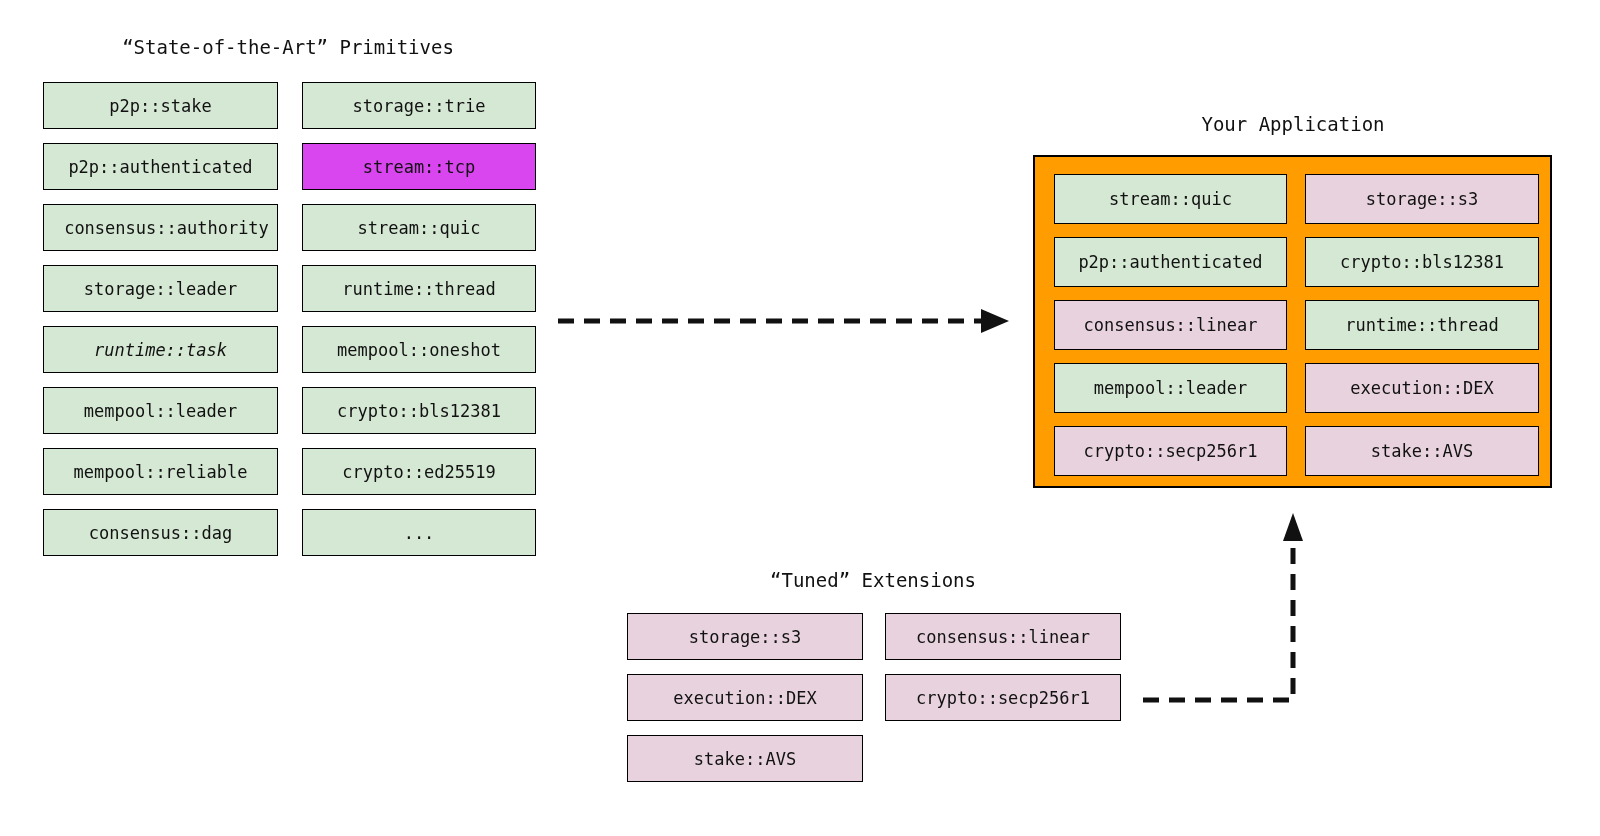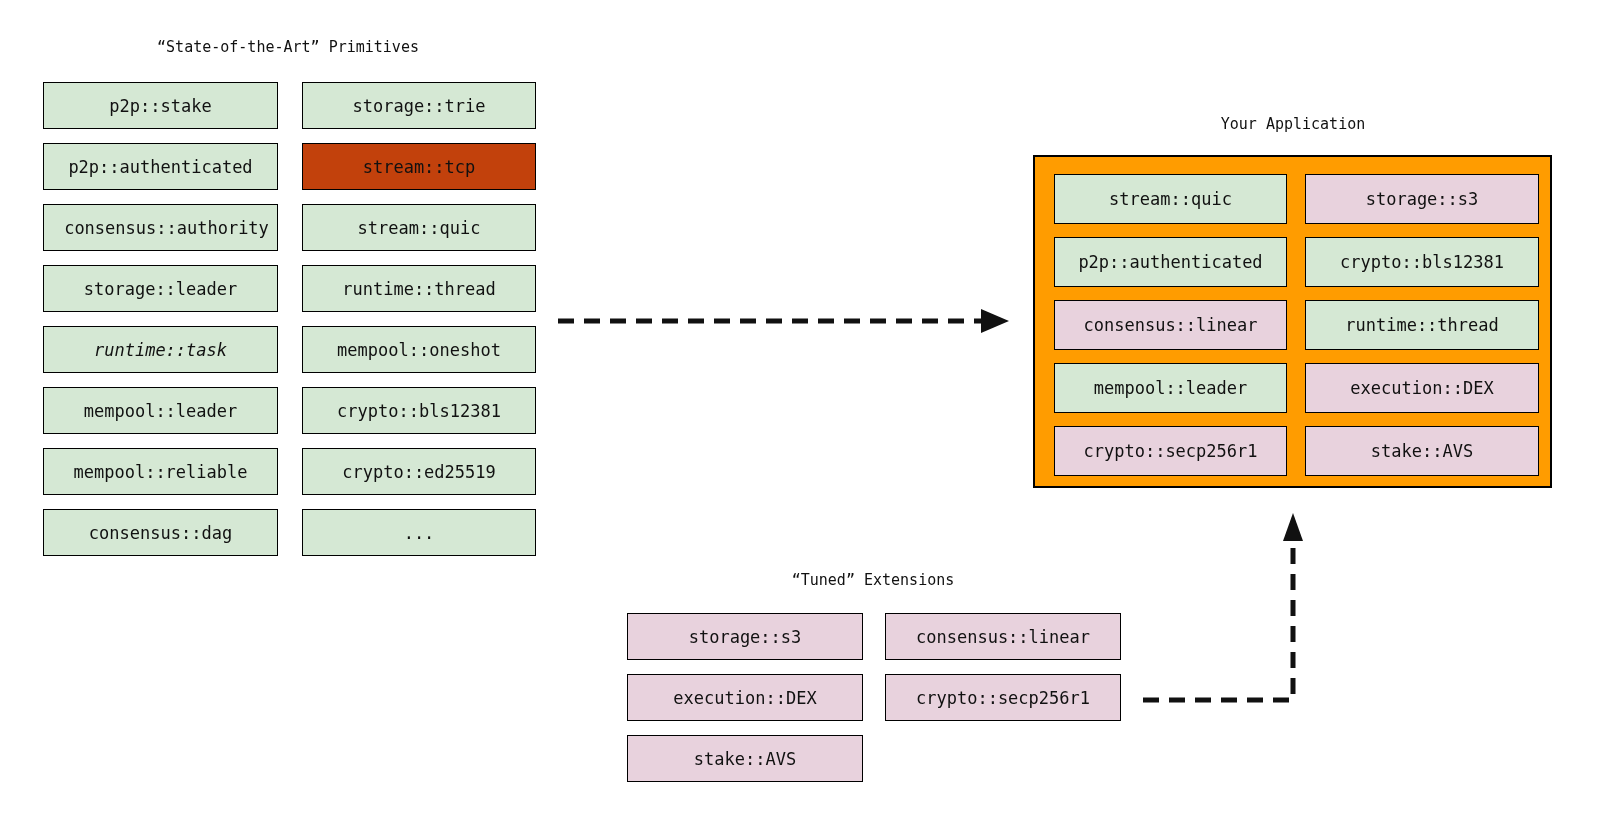--- a/index.html
+++ b/index.html
@@ -13,21 +13,21 @@
     height: 836px;
     background: #ffffff;
     font-family: "DejaVu Sans Mono", "Liberation Mono", monospace;
     color: #111111;
     overflow: hidden;
   }
   .sec-title {
     position: absolute;
     width: 400px;
     text-align: center;
-    font-size: 15px;
+    font-size: 19px;
     line-height: 20px;
     white-space: pre;
     color: #111111;
   }
   .box {
     position: absolute;
     display: flex;
     align-items: center;
     justify-content: center;
     box-sizing: border-box;
@@ -92,21 +92,21 @@
 
 <div class="box" style="left: 43px; top: 82px; width: 235px; height: 47px; background: rgb(213, 232, 212);">p2p::stake</div>
     <div class="box" style="left: 43px; top: 143px; width: 235px; height: 47px; background: rgb(213, 232, 212);">p2p::authenticated</div>
     <div class="box" style="left: 43px; top: 204px; width: 235px; height: 47px; background: rgb(213, 232, 212); padding-left: 12px;">consensus::authority</div>
     <div class="box" style="left: 43px; top: 265px; width: 235px; height: 47px; background: rgb(213, 232, 212);">storage::leader</div>
     <div class="box" style="left: 43px; top: 326px; width: 235px; height: 47px; background: rgb(213, 232, 212); font-style: italic;">runtime::task</div>
     <div class="box" style="left: 43px; top: 387px; width: 235px; height: 47px; background: rgb(213, 232, 212);">mempool::leader</div>
     <div class="box" style="left: 43px; top: 448px; width: 235px; height: 47px; background: rgb(213, 232, 212);">mempool::reliable</div>
     <div class="box" style="left: 302px; top: 82px; width: 234px; height: 47px; background: rgb(213, 232, 212);">storage::trie</div>
     <div class="box" style="left: 43px; top: 509px; width: 235px; height: 47px; background: rgb(213, 232, 212);">consensus::dag</div>
-    <div class="box" style="left: 302px; top: 143px; width: 234px; height: 47px; background: #c2410c;">stream::tcp</div>
+    <div class="box" style="left: 302px; top: 143px; width: 234px; height: 47px; background: #d946ef;">stream::tcp</div>
     <div class="box" style="left: 302px; top: 204px; width: 234px; height: 47px; background: rgb(213, 232, 212);">stream::quic</div>
     <div class="box" style="left: 302px; top: 265px; width: 234px; height: 47px; background: rgb(213, 232, 212);">runtime::thread</div>
     <div class="box" style="left: 302px; top: 326px; width: 234px; height: 47px; background: rgb(213, 232, 212);">mempool::oneshot</div>
     <div class="box" style="left: 302px; top: 387px; width: 234px; height: 47px; background: rgb(213, 232, 212);">crypto::bls12381</div>
     <div class="box" style="left: 302px; top: 448px; width: 234px; height: 47px; background: rgb(213, 232, 212);">crypto::ed25519</div>
     <div class="box" style="left: 302px; top: 509px; width: 234px; height: 47px; background: rgb(213, 232, 212);">...</div>
     <div class="box" style="left: 627px; top: 613px; width: 236px; height: 47px; background: rgb(232, 210, 221);">storage::s3</div>
     <div class="box" style="left: 885px; top: 613px; width: 236px; height: 47px; background: rgb(232, 210, 221);">consensus::linear</div>
     <div class="box" style="left: 627px; top: 674px; width: 236px; height: 47px; background: rgb(232, 210, 221);">execution::DEX</div>
     <div class="box" style="left: 885px; top: 674px; width: 236px; height: 47px; background: rgb(232, 210, 221);">crypto::secp256r1</div>

